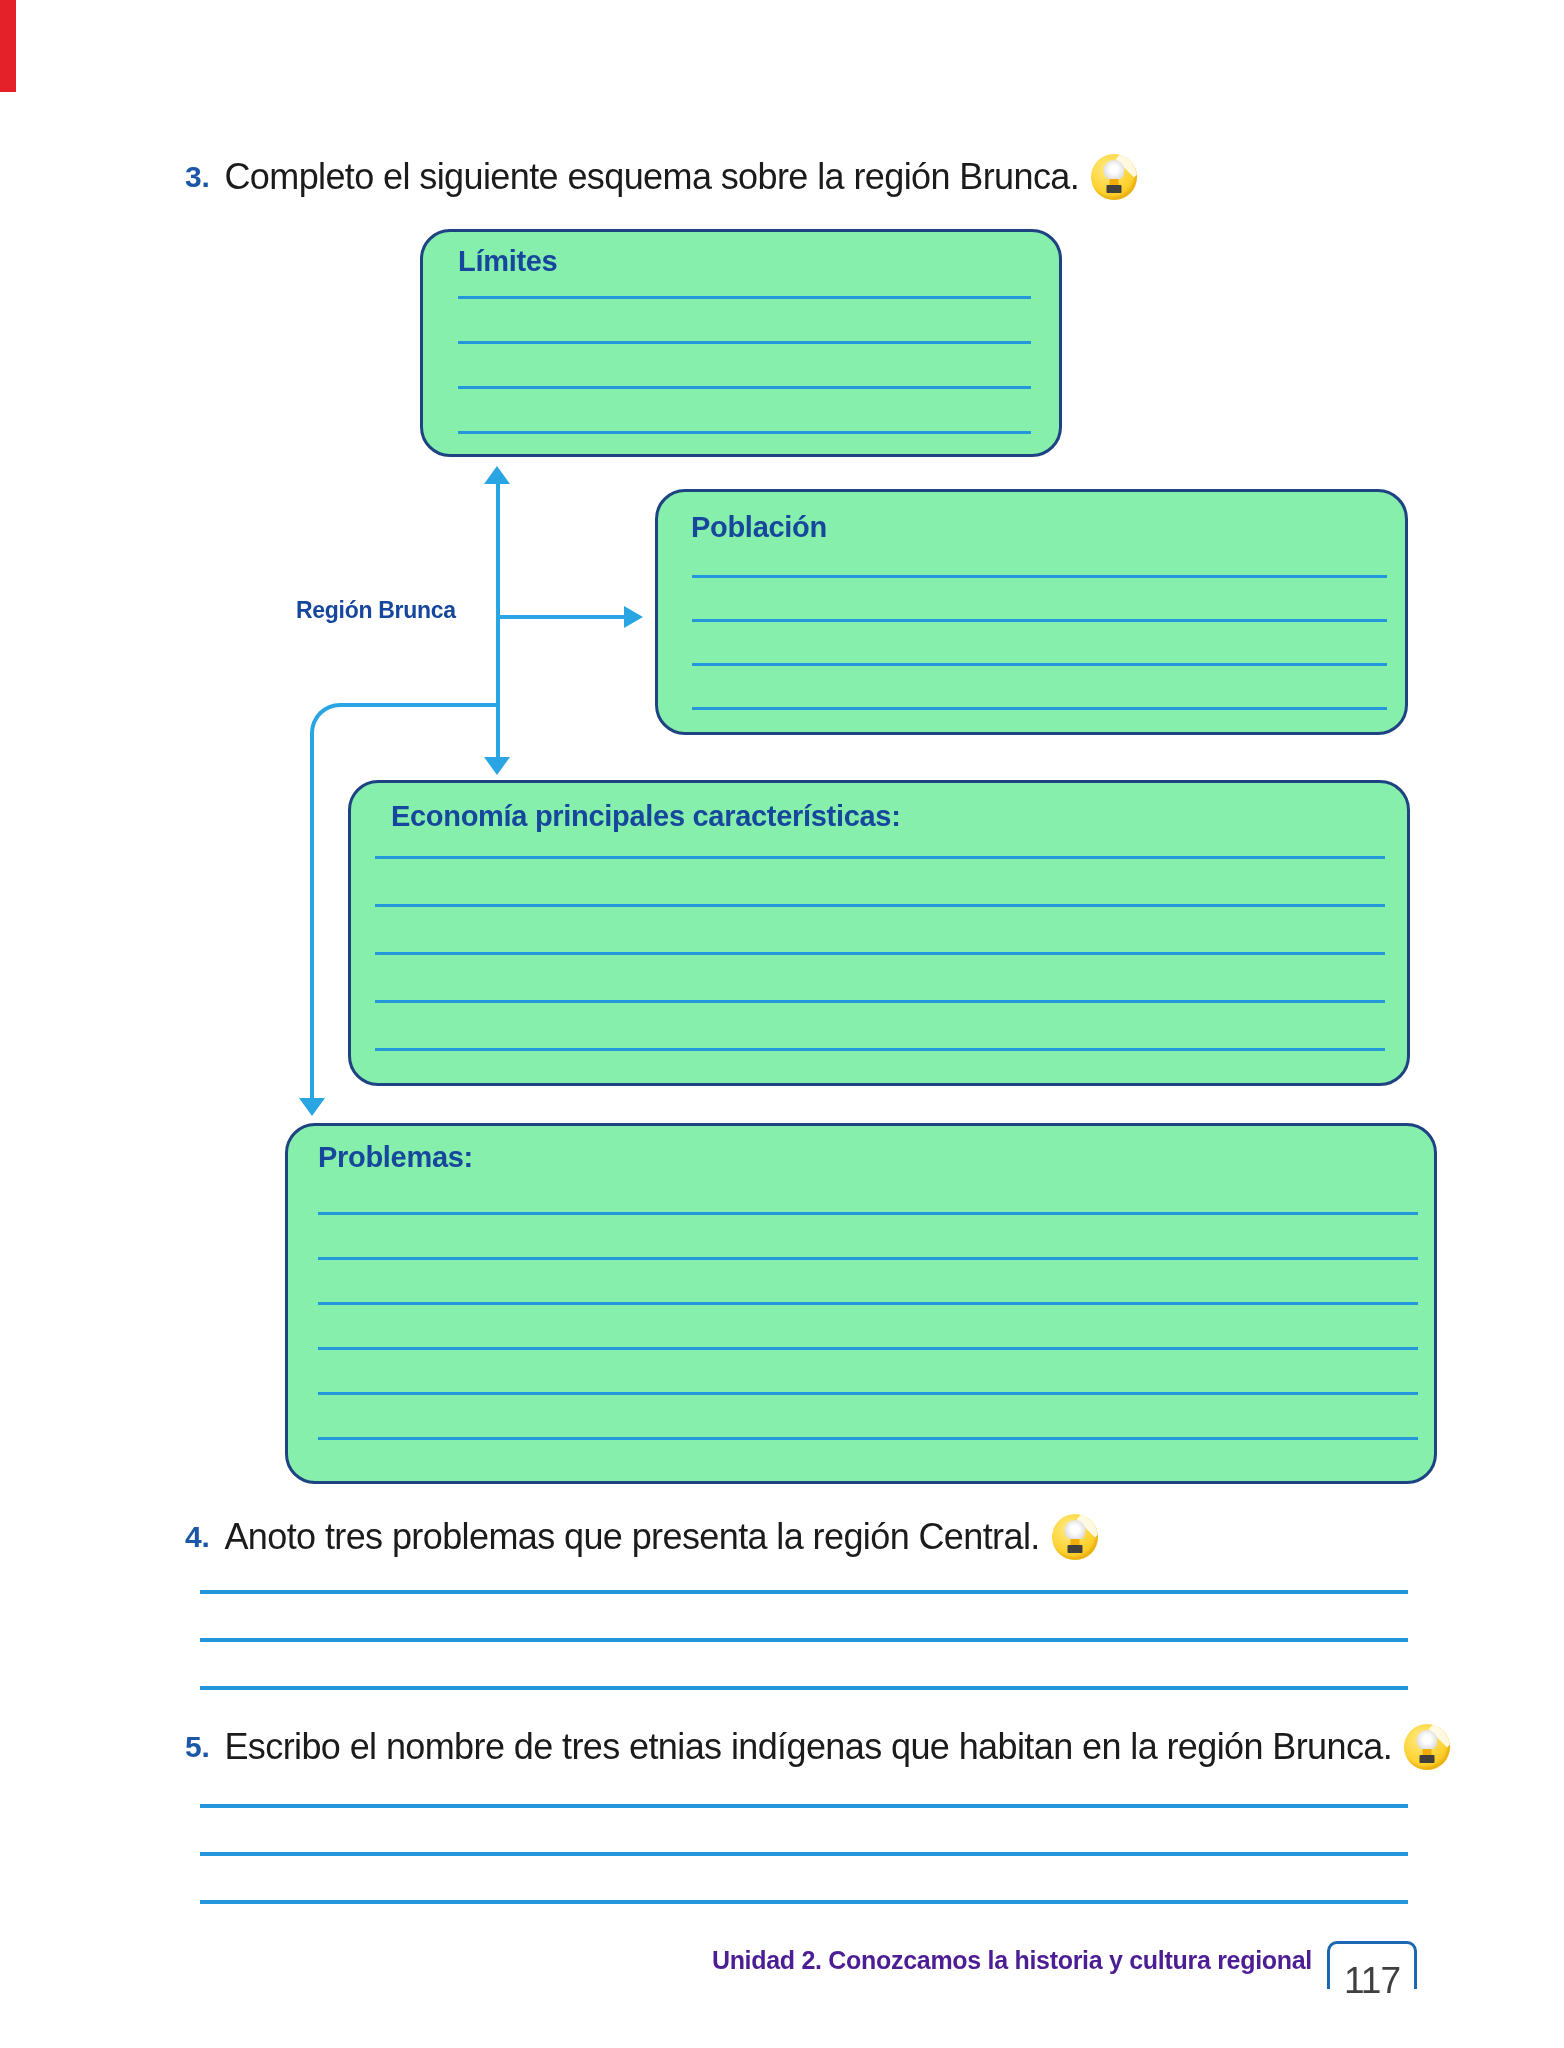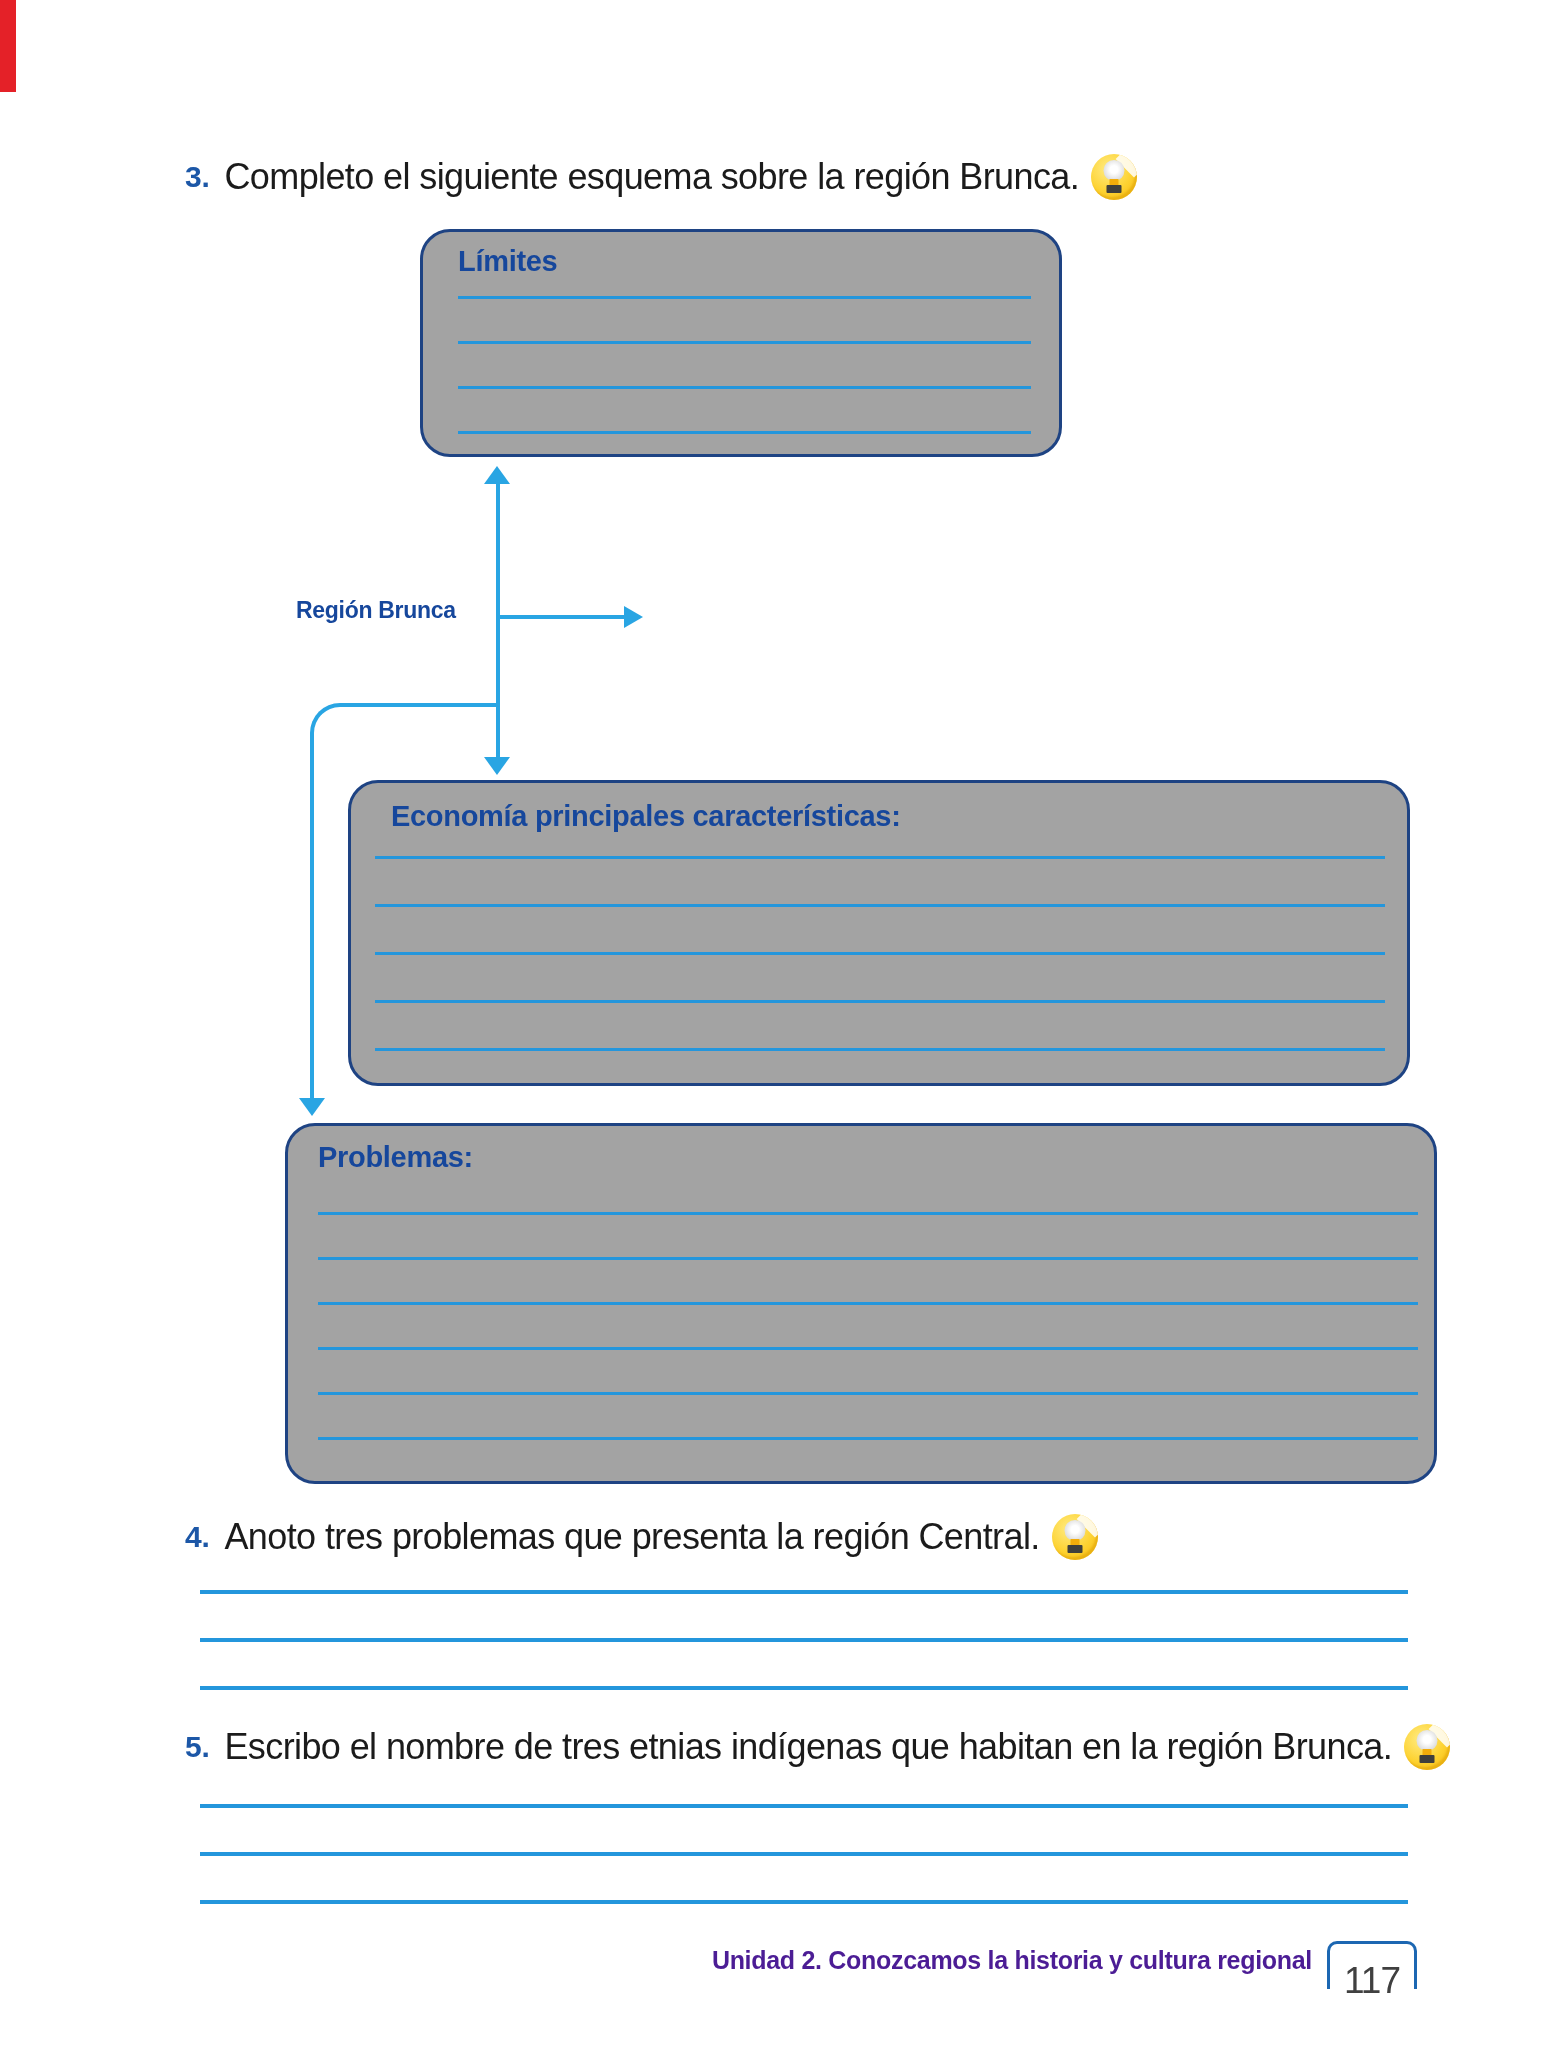--- a/index.html
+++ b/index.html
@@ -45,21 +45,21 @@
   }
   .bulb-glass{position:absolute;left:50%;top:6px;transform:translateX(-50%);
     width:21px;height:21px;border-radius:50%;z-index:2;
     background:radial-gradient(circle at 50% 45%, #ffffff 25%, #d2d2d2 85%);}
   .bulb-neck{position:absolute;left:50%;top:25px;transform:translateX(-50%);
     width:9px;height:7px;background:#f2ac0a;z-index:2;}
   .bulb-base{position:absolute;left:50%;top:31px;transform:translateX(-50%);
     width:15px;height:8px;background:#3f3f3c;border-radius:1px;z-index:3;}
 
   
-  .node-box{position:absolute;border:3px solid var(--navy);border-radius:30px;background:#a3a3a3;}
+  .node-box{position:absolute;border:3px solid var(--navy);border-radius:30px;background:#86efac;}
   .box-limites {left:420px;top:229px;width:642px;height:228px;}
   .box-poblacion{left:655px;top:489px;width:753px;height:246px;}
   .box-economia{left:348px;top:780px;width:1062px;height:306px;}
   .box-problemas{left:265px;top:1123px;width:1152px;height:361px;margin-left:20px;}
   .node-label{position:absolute;font-size:29px;font-weight:700;color:var(--label-navy);
     letter-spacing:-0.3px;white-space:nowrap;}
   .box-limites  .node-label{left:35px;top:13px;}
   .box-poblacion .node-label{left:33px;top:19px;}
   .box-economia .node-label{left:40px;top:17px;}
   .box-problemas .node-label{left:30px;top:15px;}
@@ -139,20 +139,29 @@
   <div class="trunk-line"></div>
   <div class="tri head-up"></div>
   <div class="tri head-down-trunk"></div>
   <div class="h-line"></div>
   <div class="tri head-right"></div>
   <div class="branch"></div>
   <div class="tri head-down-branch"></div>
 
   <div class="center-label">Región Brunca</div>
 
+  <div class="node-box box-poblacion">
+    <div class="node-label">Población</div>
+    <div class="lines">
+        <div class="writing-line"></div>
+        <div class="writing-line"></div>
+        <div class="writing-line"></div>
+        <div class="writing-line"></div>
+      </div>
+  </div>
 
   <div class="node-box box-economia">
     <div class="node-label">Economía principales características:</div>
     <div class="lines">
         <div class="writing-line"></div>
         <div class="writing-line"></div>
         <div class="writing-line"></div>
         <div class="writing-line"></div>
         <div class="writing-line"></div>
       </div>

